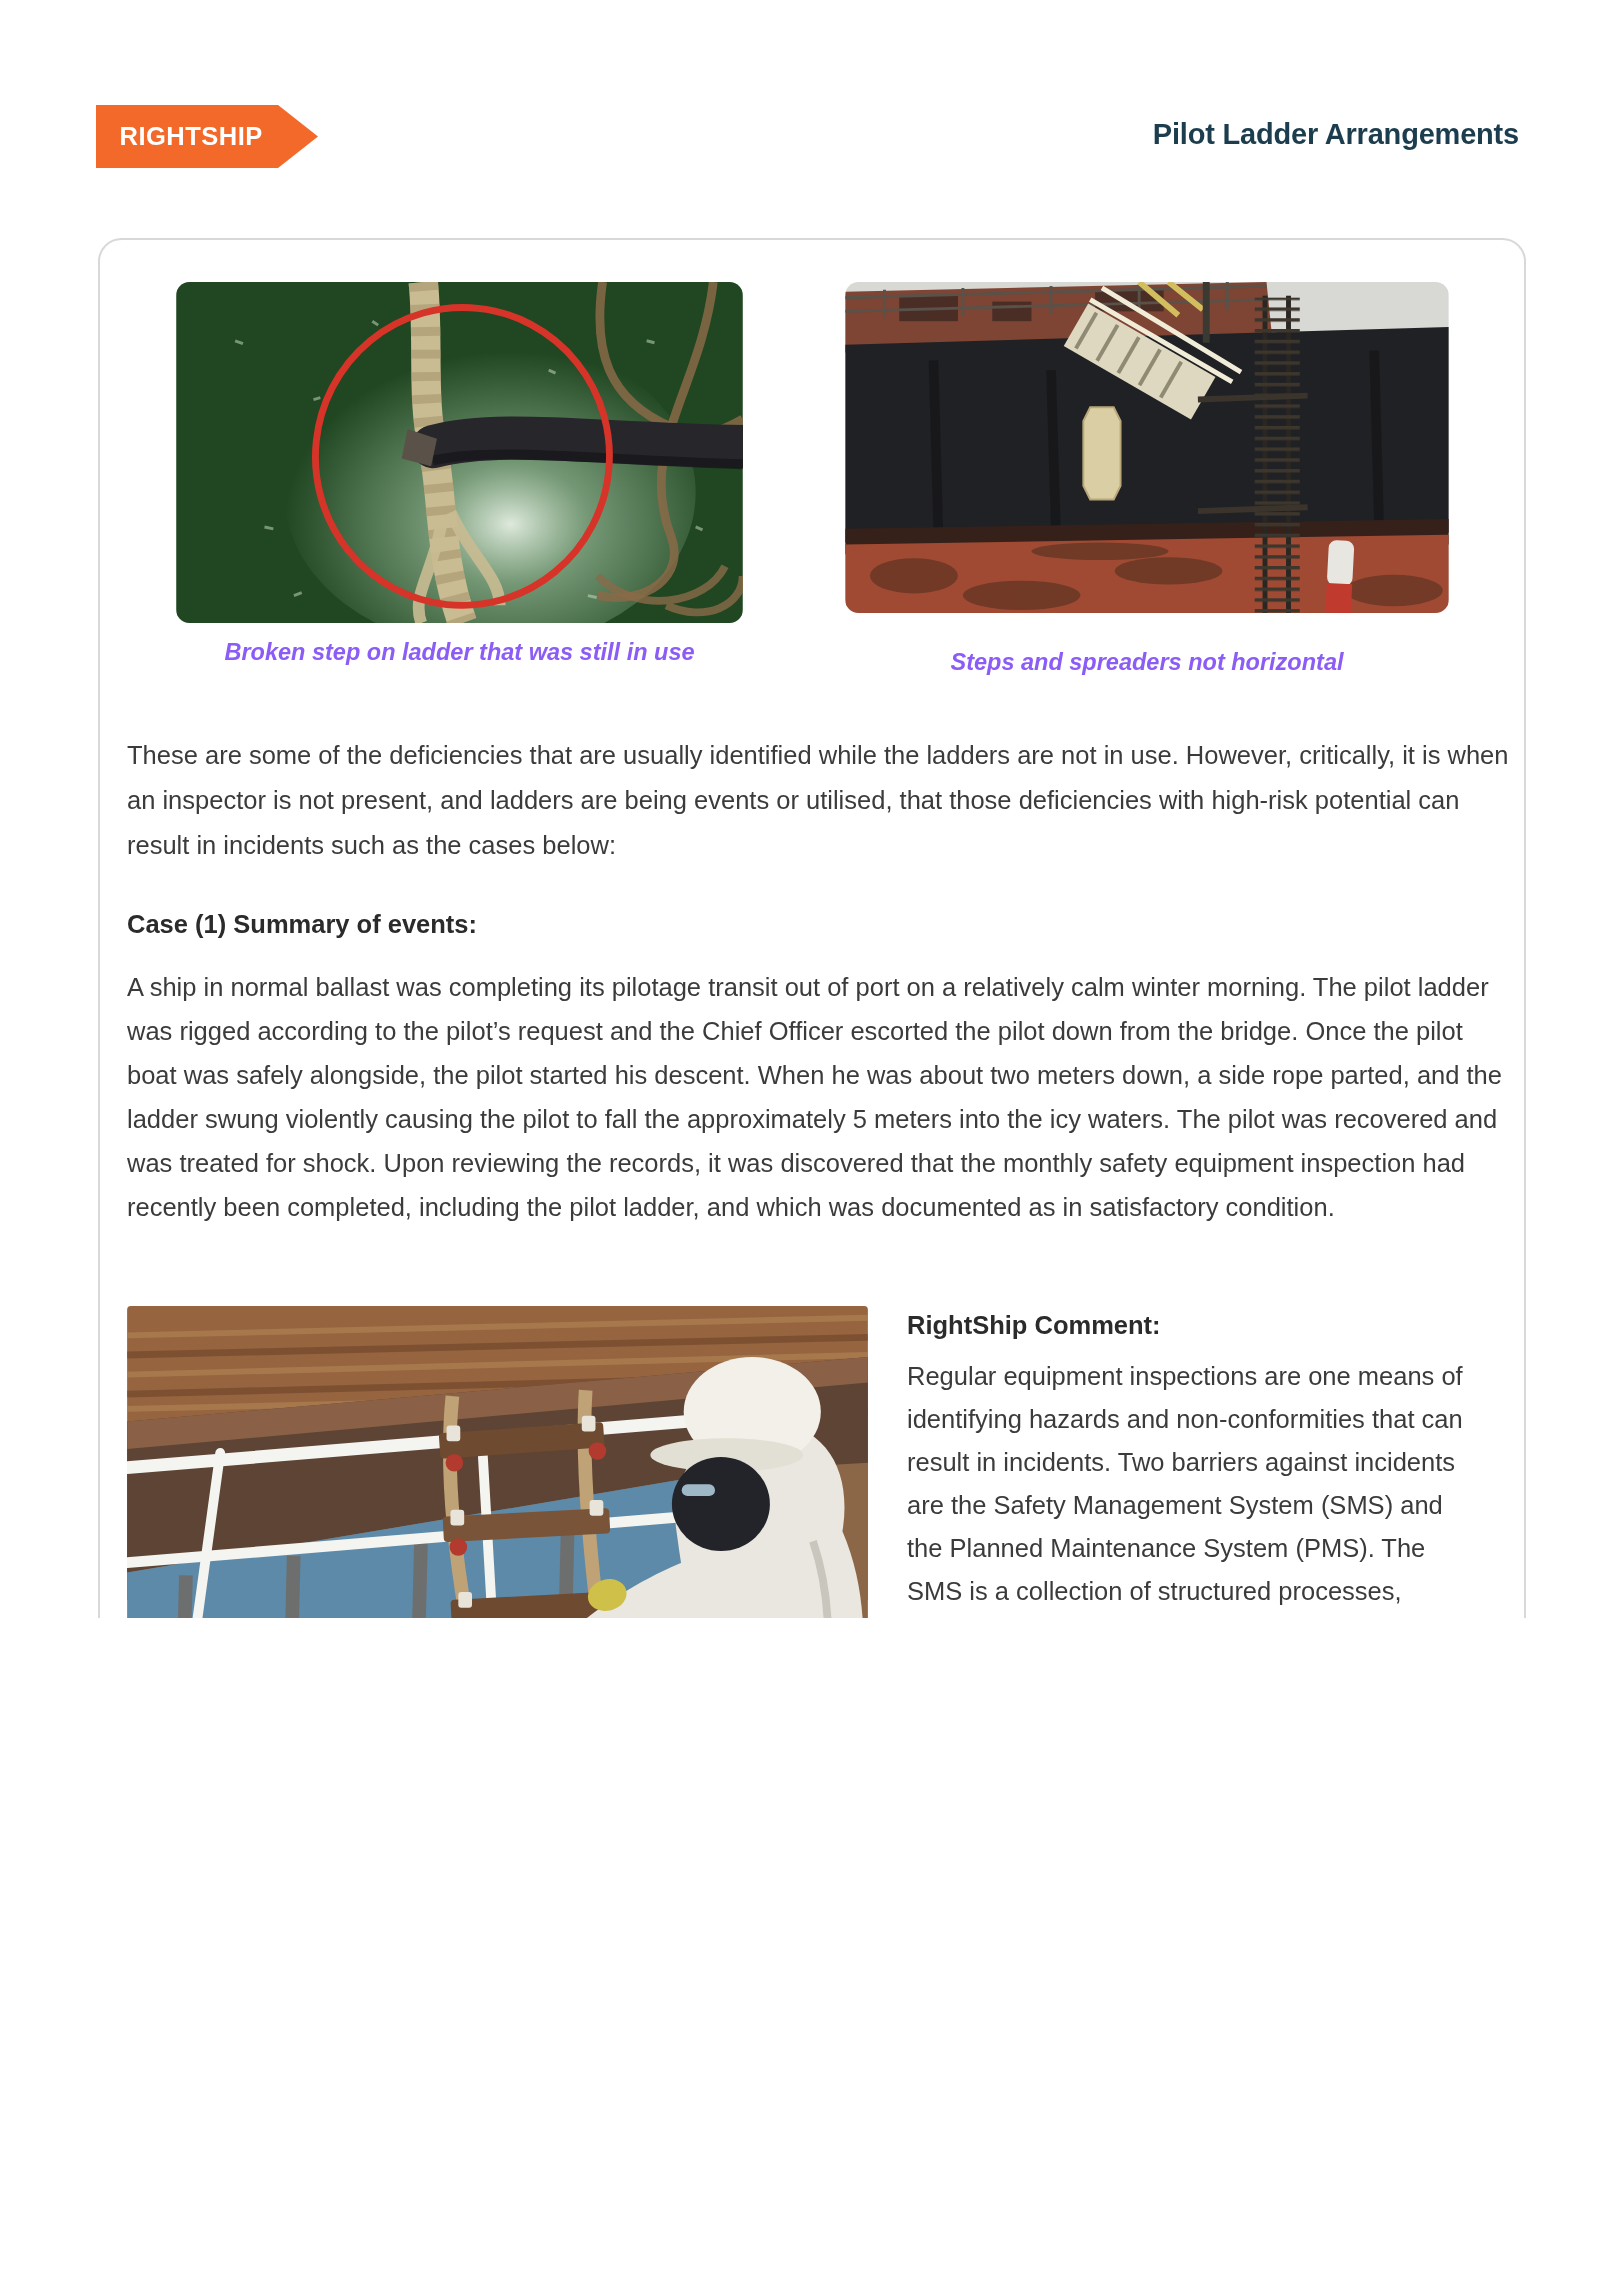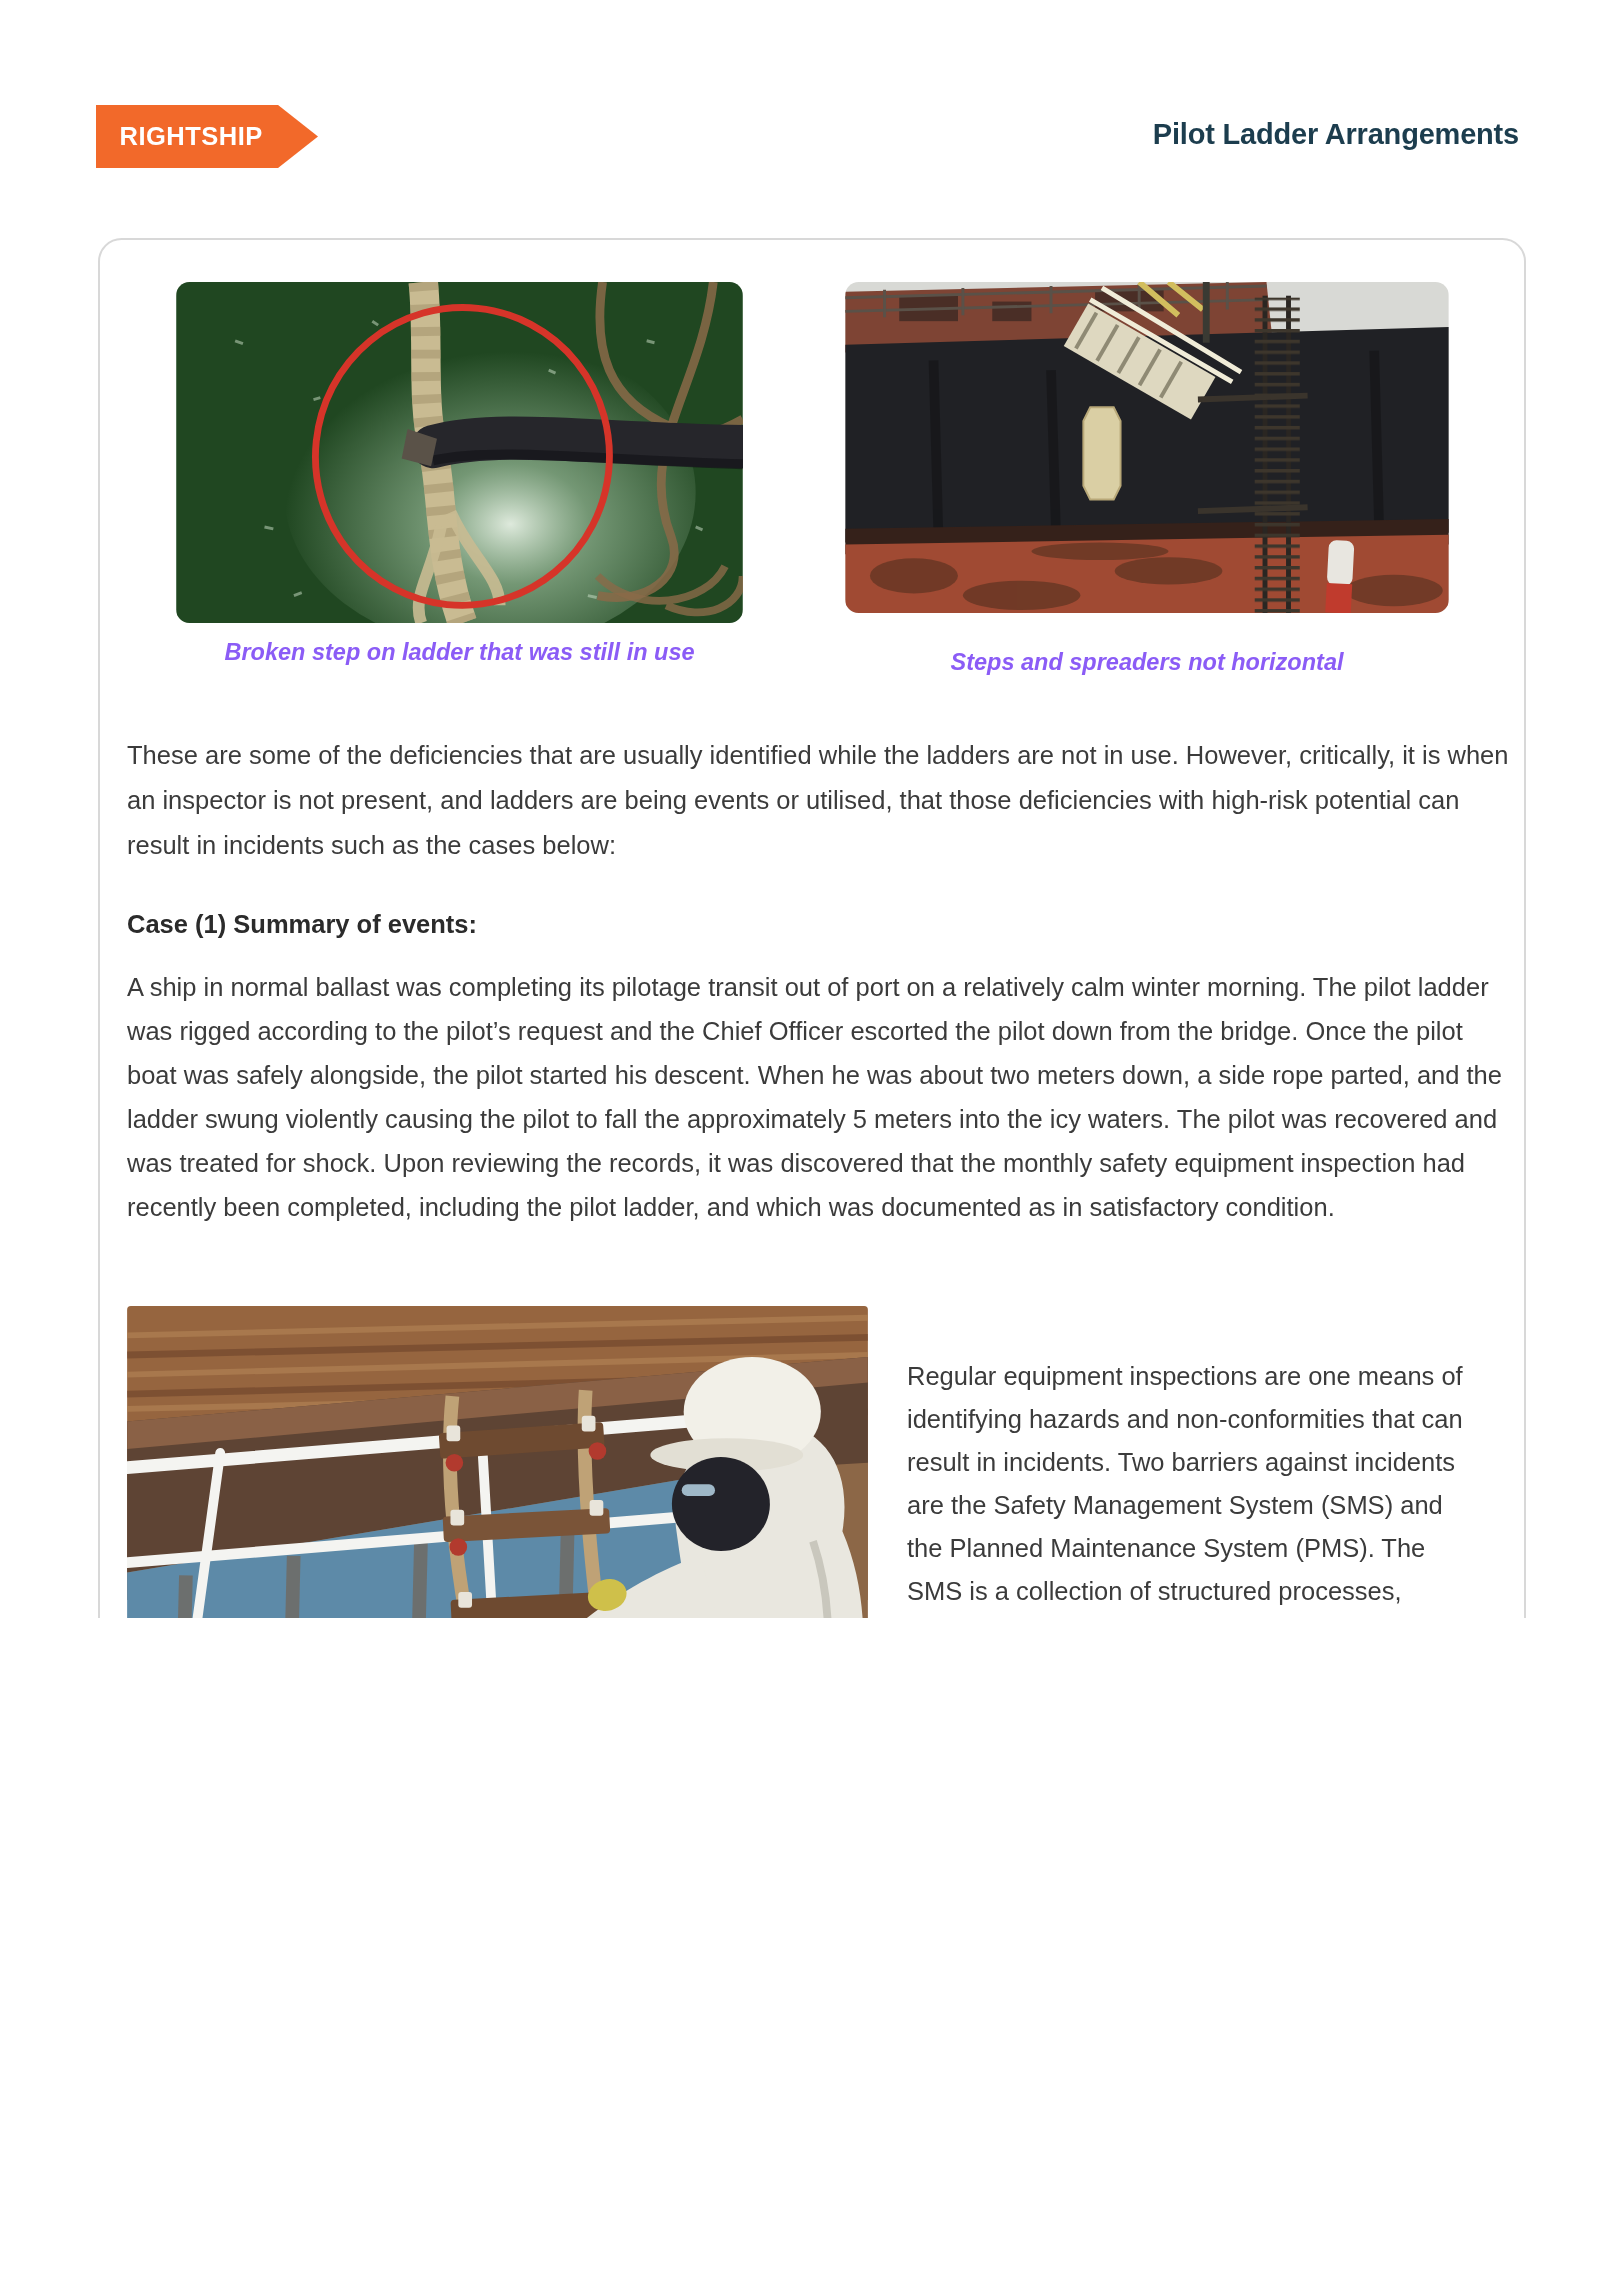--- a/index.html
+++ b/index.html
@@ -253,20 +253,21 @@
         <ellipse cx="652" cy="528" rx="55" ry="26" fill="#2b2b2e"></ellipse>
         <ellipse cx="722" cy="512" rx="42" ry="22" fill="#2b2b2e"></ellipse>
       </g>
       <g>
         <polygon points="700,470 756,452 756,645 672,645" fill="#eceae2"></polygon>
         <ellipse cx="702" cy="590" rx="40" ry="24" fill="#26262a"></ellipse>
       </g>
     </svg>
   </div>
 
+  <div class="abs comment-heading">RightShip Comment:</div>
   <div class="abs para comment-para">Regular equipment inspections are one means of identifying hazards and non-conformities that can result in incidents. Two barriers against incidents are the Safety Management System (SMS) and the Planned Maintenance System (PMS). The SMS is a collection of structured processes, policies, practices, and procedures that provides for effective risk-based decision-making during daily operations and reinforces overall safety culture. A documented SMS in itself is not going to prevent undesirable events. It must be effectively implemented, and the associated PMS must be consistently complied with.</div>
 
   <div class="abs caption caption-bottom">Improperly rigged ladder over railing and with shackles</div>
 
   <svg class="abs wm wm-sun" viewBox="0 0 420 440">
     <polygon id="sun-rays" points="210.0,18.0 231.3,85.7 272.4,27.9 271.7,98.8 328.7,56.6 306.2,123.8 373.4,101.3 331.2,158.3 402.1,157.6 344.3,198.7 412.0,220.0 344.3,241.3 402.1,282.4 331.2,281.7 373.4,338.7 306.2,316.2 328.7,383.4 271.7,341.2 272.4,412.1 231.3,354.3 210.0,422.0 188.7,354.3 147.6,412.1 148.3,341.2 91.3,383.4 113.8,316.2 46.6,338.7 88.8,281.7 17.9,282.4 75.7,241.3 8.0,220.0 75.7,198.7 17.9,157.6 88.8,158.3 46.6,101.3 113.8,123.8 91.3,56.6 148.3,98.8 147.6,27.9 188.7,85.7" fill="#5ea4c9"></polygon>
     <circle cx="210" cy="220" r="138" fill="#5ea4c9"></circle>
     <path d="M125,225 A85,85 0 0 1 295,225 Z" fill="#ffffff"></path>
     <rect x="88" y="238" width="244" height="15" rx="7" fill="#ffffff"></rect>
     <rect x="135" y="266" width="150" height="11" rx="5" fill="#ffffff"></rect>

